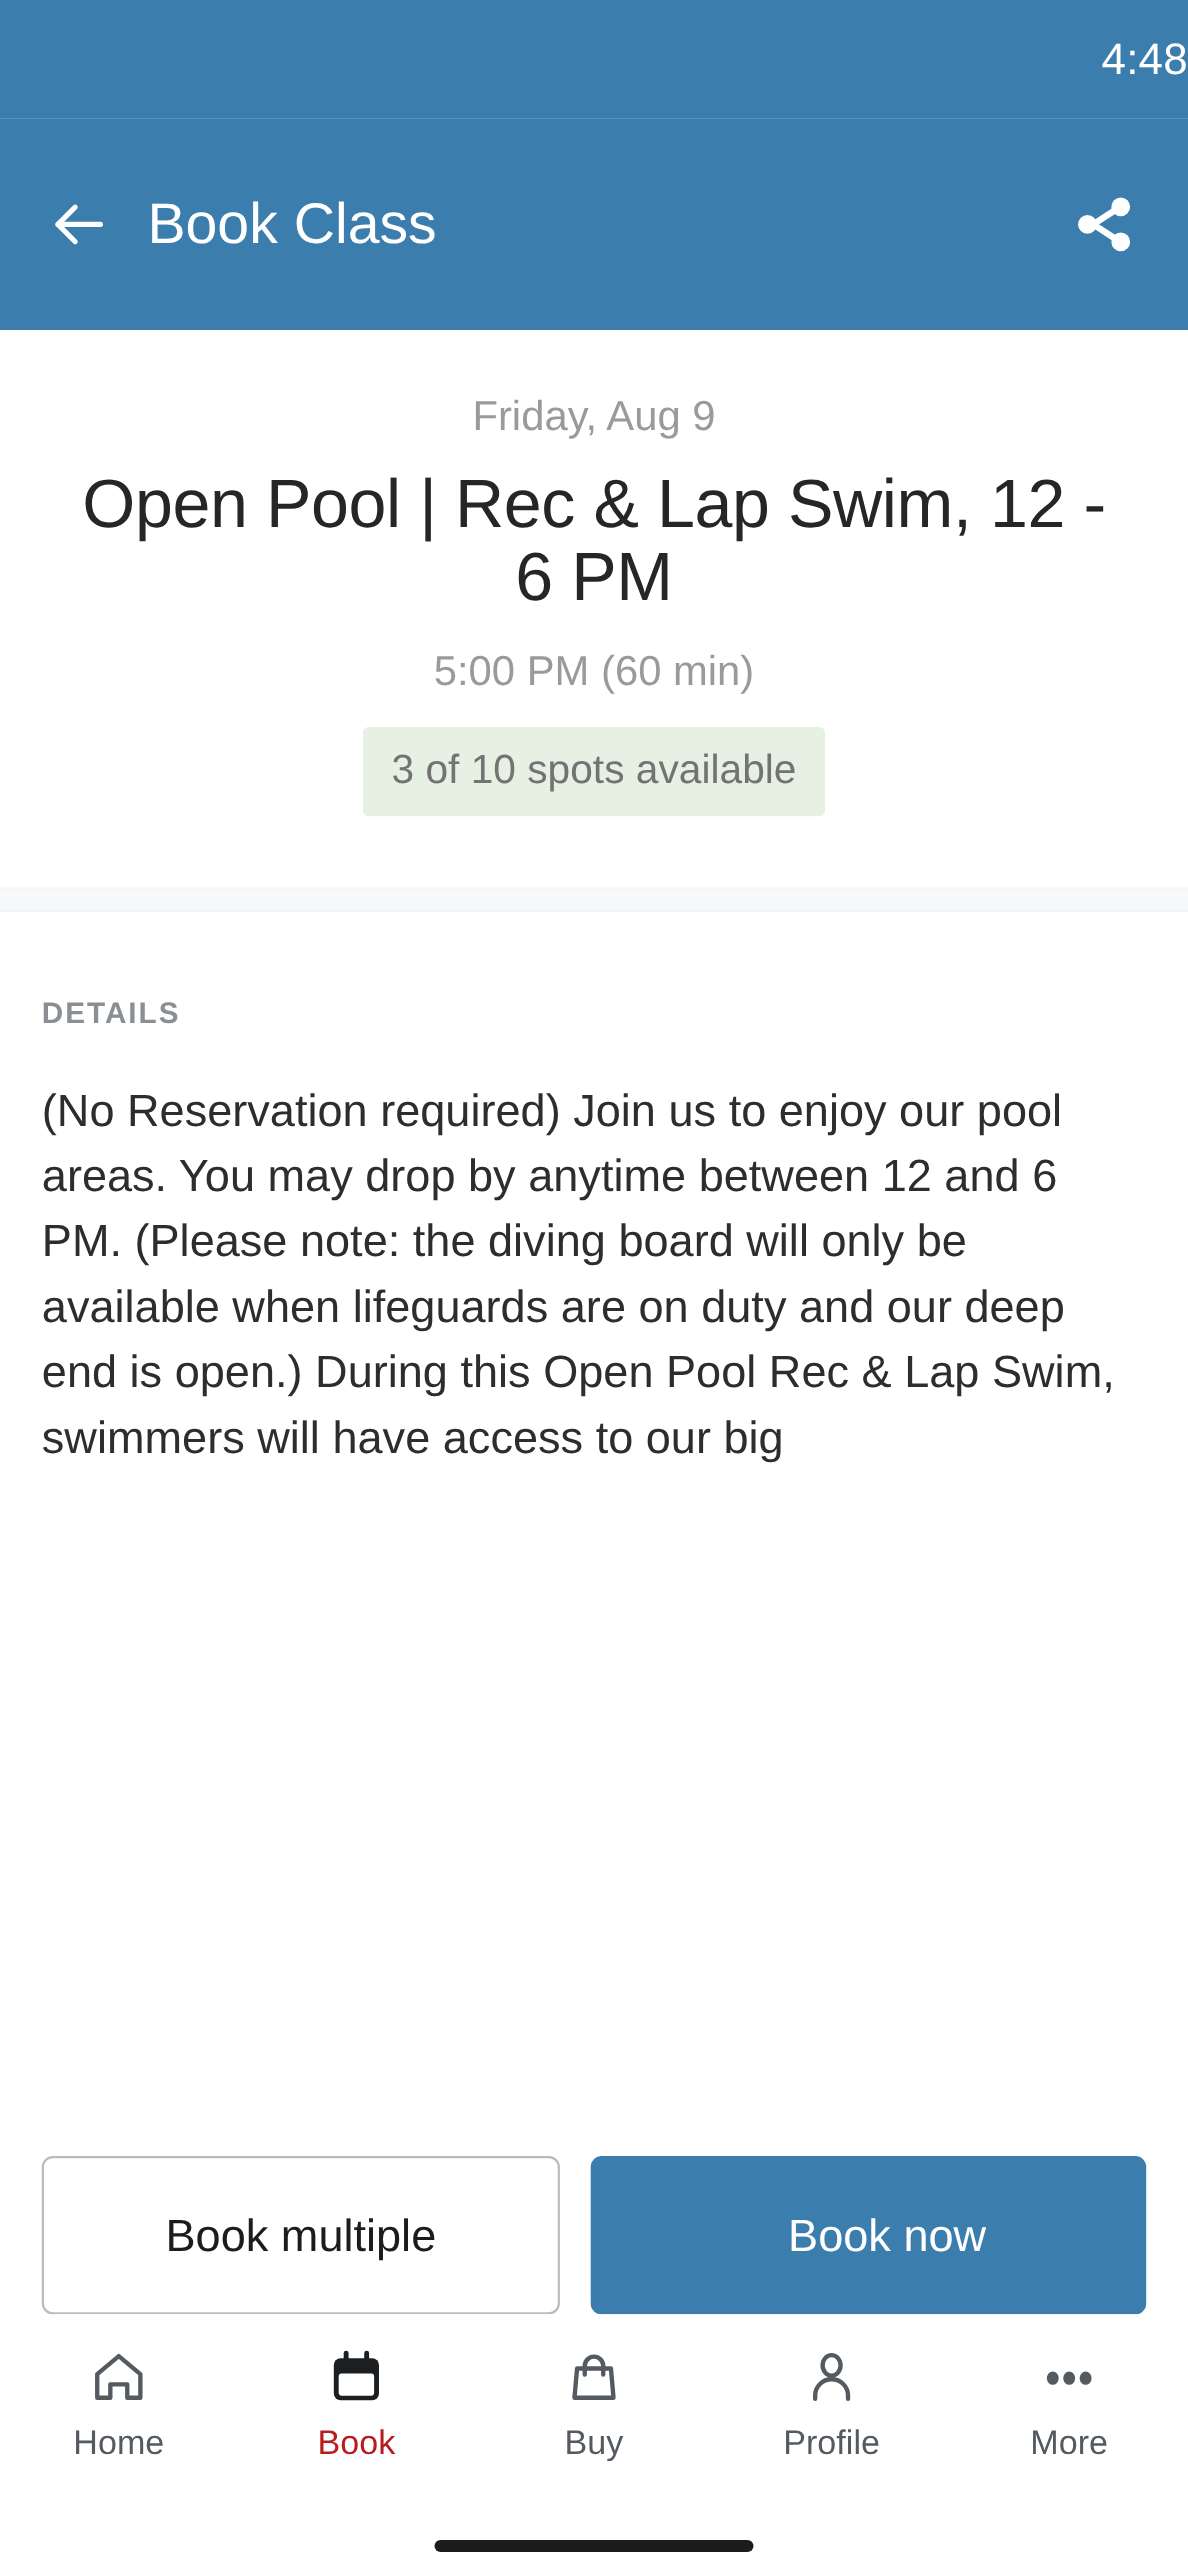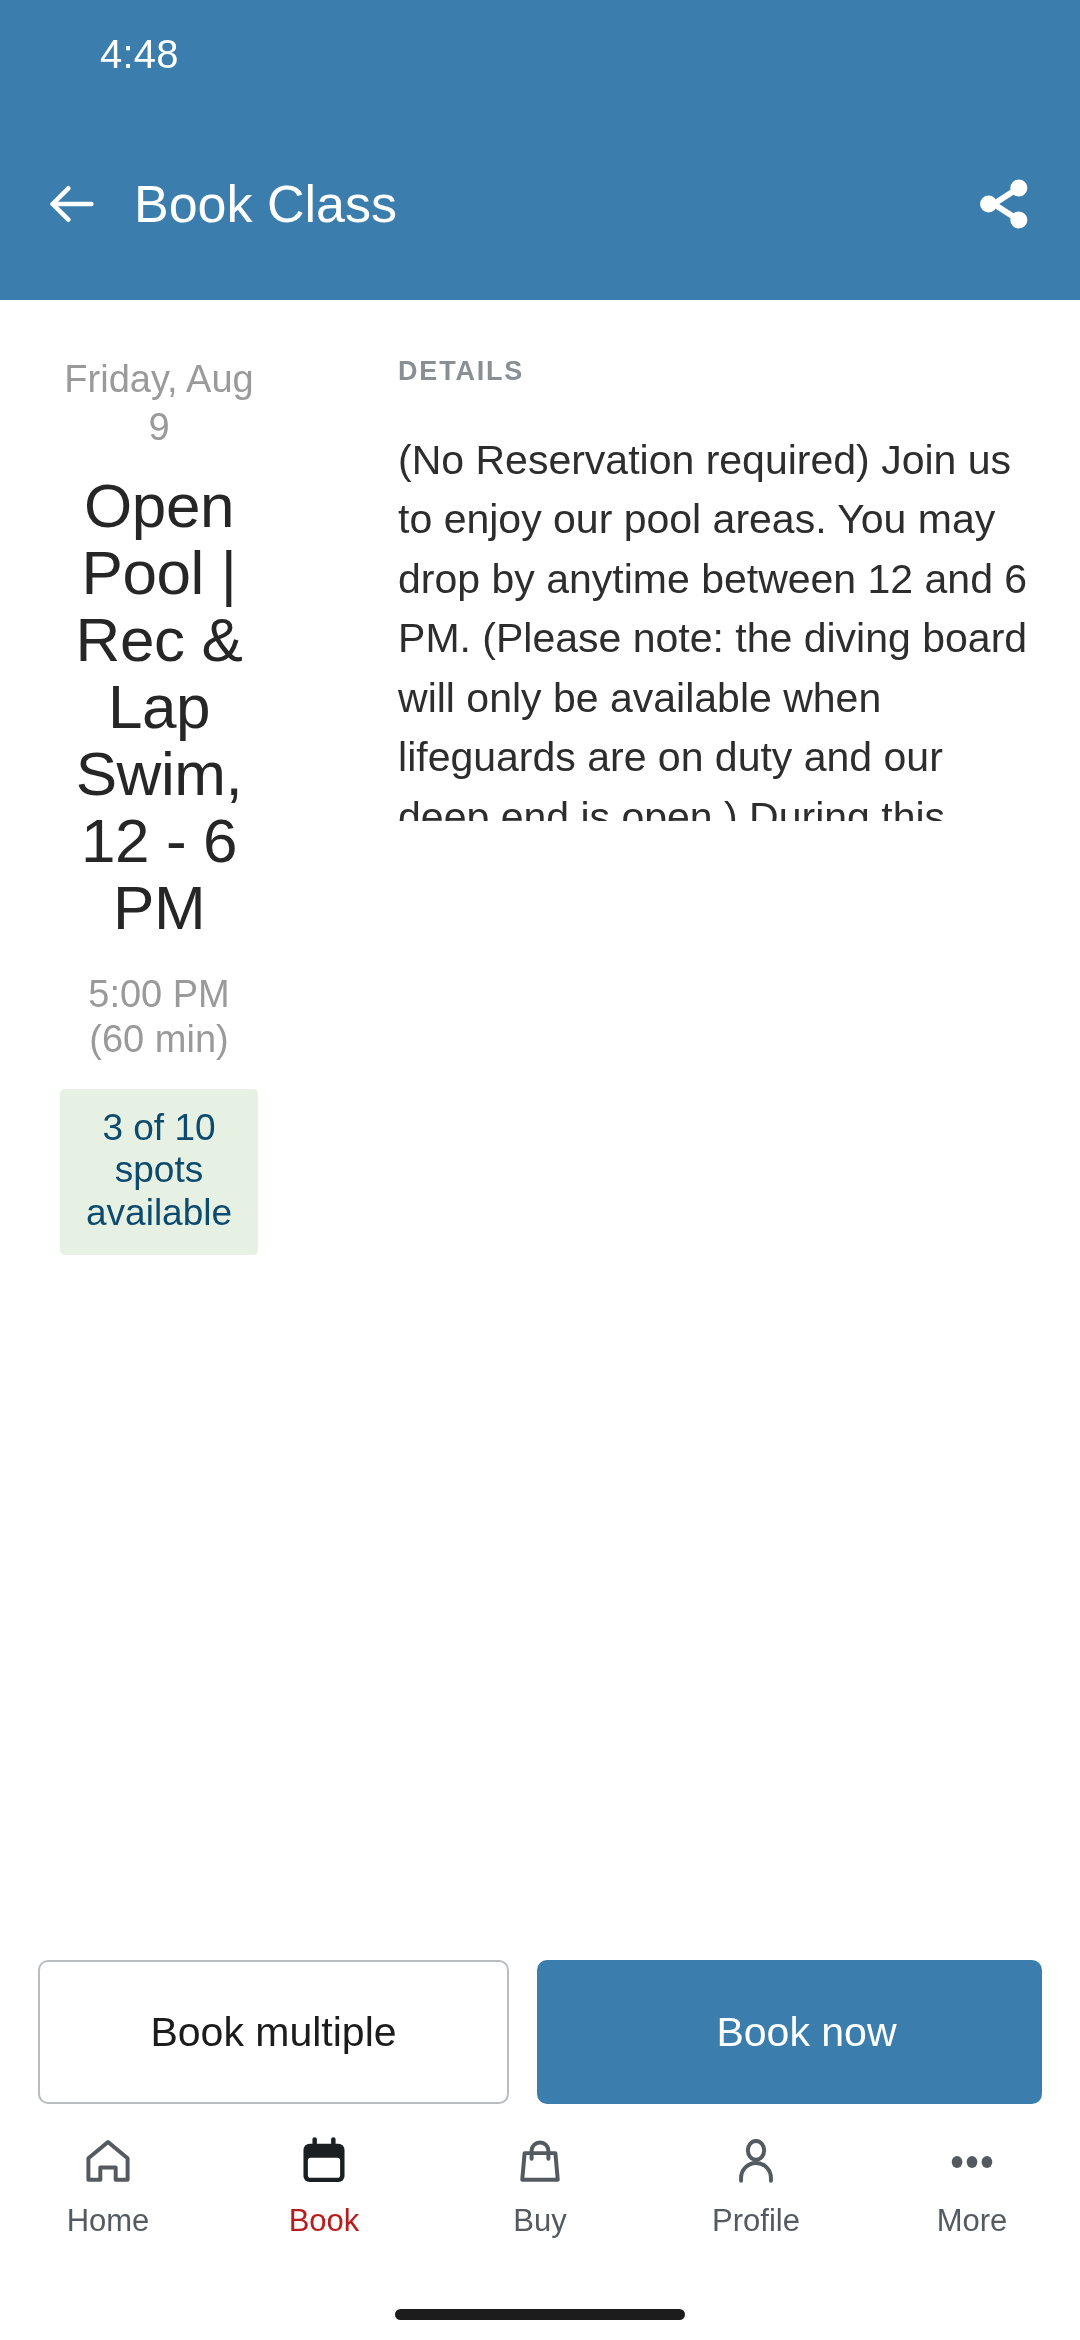--- a/index.html
+++ b/index.html
@@ -22,20 +22,21 @@
     flex-direction: column;
   }
 
   
   .statusbar {
     height: 108px;
     background: #3b7ead;
     display: flex;
     align-items: center;
     flex: 0 0 auto;
+    justify-content: flex-end;
   }
   .statusbar-time {
     color: #ffffff;
     font-size: 40px;
     letter-spacing: 0.2px;
     margin-left: 100px;
     line-height: 1;
   }
 
   
@@ -72,21 +73,21 @@
     justify-content: center;
     flex: 0 0 auto;
   }
 
   
   .content {
     flex: 1 1 auto;
     overflow: hidden;
     background: #ffffff;
     display: flex;
-    flex-direction: row;
+    flex-direction: column;
     gap: 21px;
   }
 
   
   .hero {
     padding: 56px 60px 44px;
     text-align: center;
     background: #ffffff;
   }
   .hero-date {
@@ -109,21 +110,21 @@
     margin-top: 30px;
     line-height: 1.2;
   }
   .hero-badge-wrap {
     margin-top: 26px;
     display: flex;
     justify-content: center;
   }
   .hero-badge {
     background: #e7f1e3;
-    color: #0c4a6e;
+    color: #737373;
     font-size: 37px;
     padding: 18px 26px 20px;
     border-radius: 5px;
     line-height: 1.15;
     display: inline-block;
   }
 
   .section-divider {
     height: 22px;
     background: #f6f8fa;

